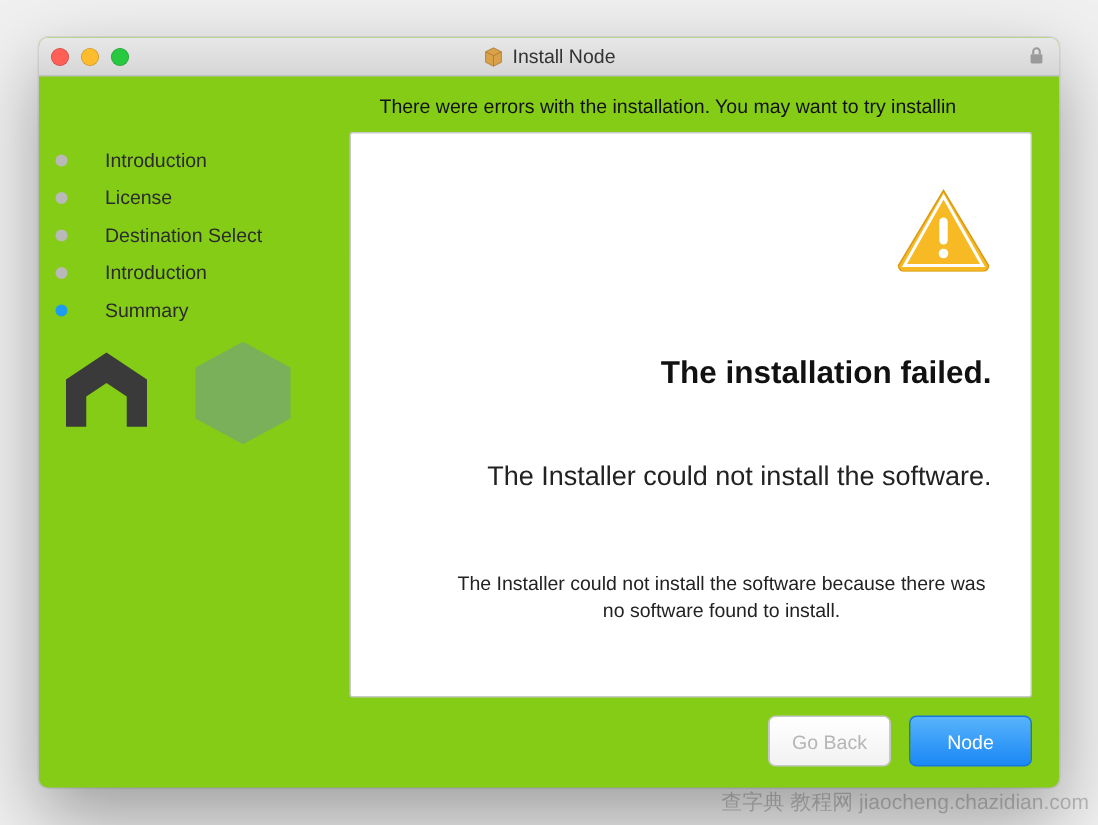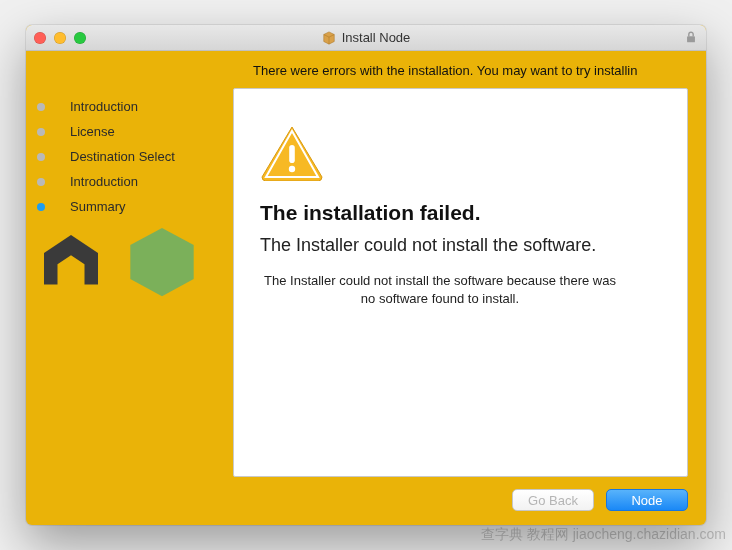--- a/index.html
+++ b/index.html
@@ -8,21 +8,21 @@
       background: #f0f0f0;
       font-family: -apple-system, "Helvetica Neue", Helvetica, Arial, sans-serif;
       font-size: 13px;
       display: flex;
       align-items: center;
       justify-content: center;
     }
     .window {
       width: 680px;
       height: 500px;
-      background: #eab308;
+      background: #84cc16;
       border-radius: 6px;
       box-shadow: 0 20px 50px rgba(0,0,0,0.35), 0 0 0 1px rgba(0,0,0,0.08);
       display: flex;
       flex-direction: column;
       overflow: hidden;
     }
     .titlebar {
       height: 26px;
       background: linear-gradient(#e8e8e8, #d6d6d6);
       border-bottom: 1px solid #c0c0c0;
@@ -85,42 +85,43 @@
       display: flex; gap: 16px; align-items: center;
       padding-left: 2px;
     }
     .content-pane {
       flex: 1;
       background: #fff;
       border: 1px solid #c9c9c9;
       border-radius: 2px;
       display: flex;
       flex-direction: column;
-      align-items: flex-start;
+      align-items: flex-end;
       padding: 36px 26px 20px 26px;
       text-align: center;
+      gap: 36px;
     }
     .warn-icon { width: 64px; height: 56px; margin-bottom: 20px; }
     .fail-title {
       font-size: 21px; font-weight: 700; color: #111;
       margin-bottom: 10px;
     }
     .fail-sub {
       font-size: 18px; color: #222; margin-bottom: 16px;
     }
     .fail-detail {
       font-size: 13px; color: #222; line-height: 1.35;
       max-width: 360px;
     }
     .buttons {
       display: flex; justify-content: flex-end; gap: 12px;
       padding: 12px 0 0 0;
     }
     .btn {
-      min-width: 82px; height: 22px;
+      min-width: 82px; height: 34px;
       border-radius: 5px;
       font-size: 13px;
       display: flex; align-items: center; justify-content: center;
       border: 1px solid #c6c6c6;
       background: linear-gradient(#ffffff, #f2f2f2);
       color: #333;
     }
     .btn.disabled { color: #b5b5b5; }
     .btn.primary {
       background: linear-gradient(#58b3fb, #1a88f6);

